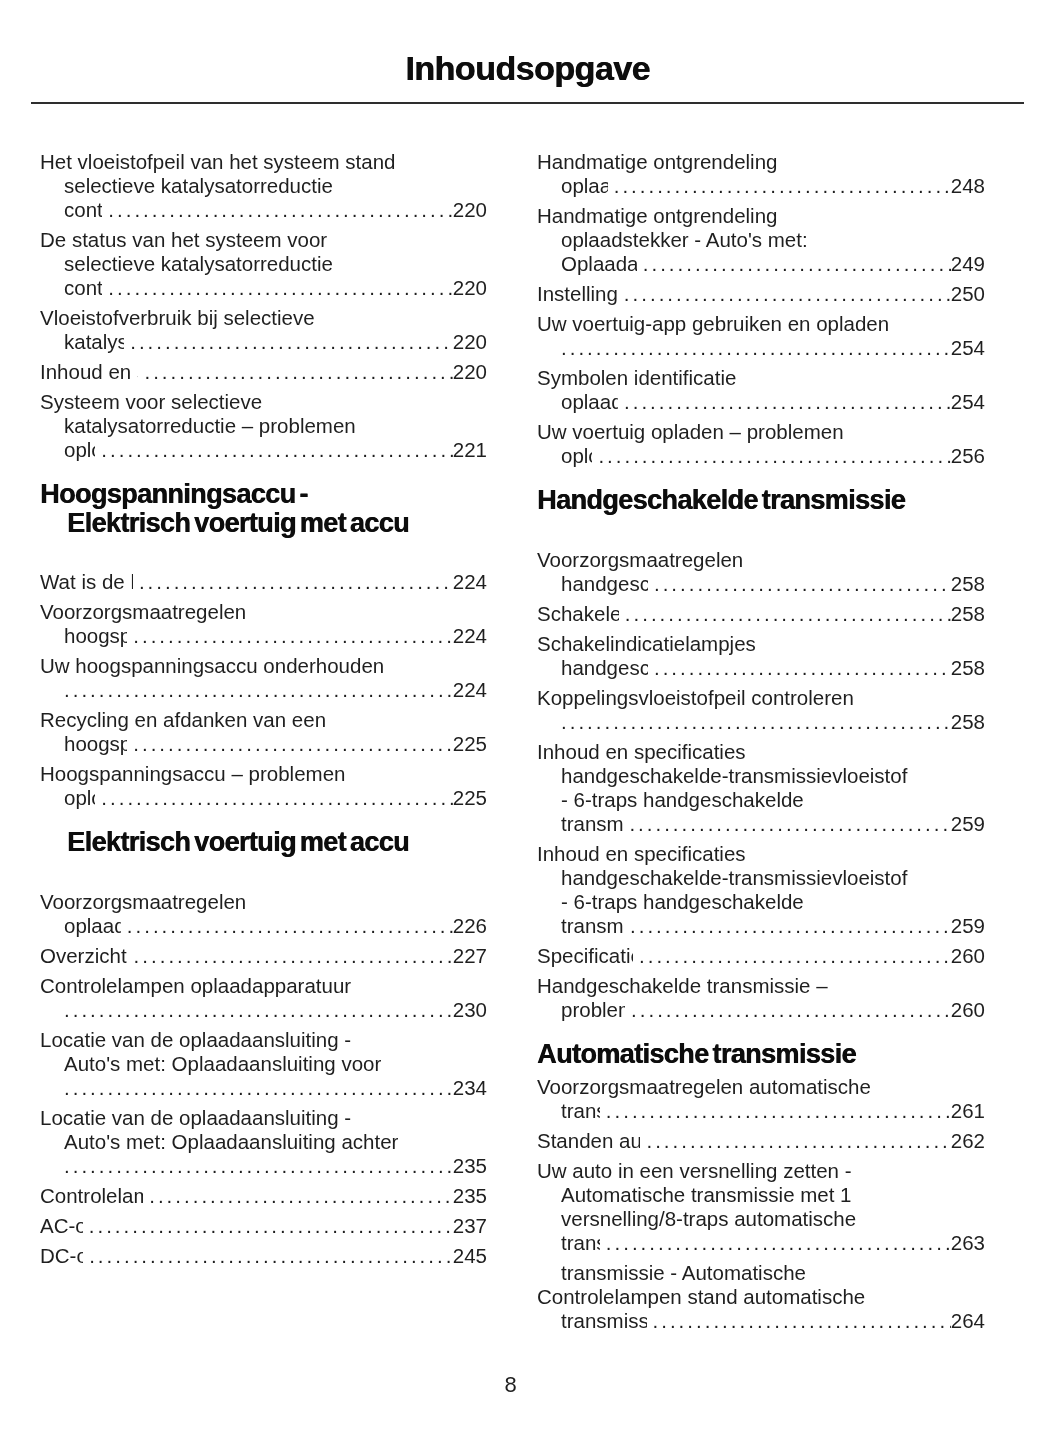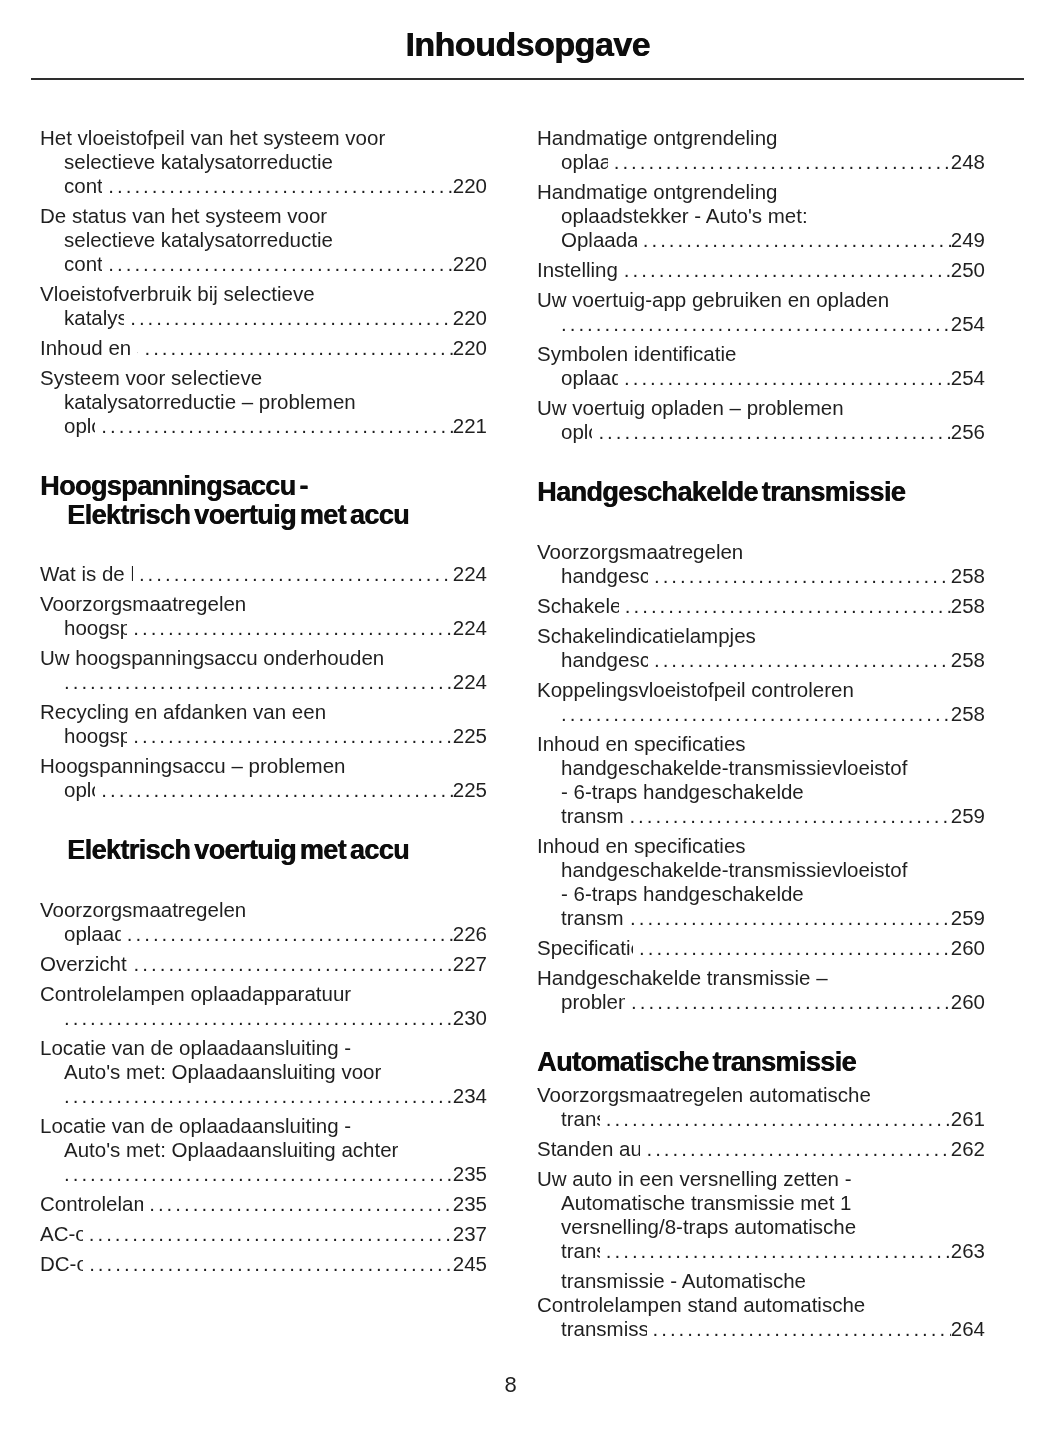--- a/index.html
+++ b/index.html
@@ -5,21 +5,21 @@
   html, body {
     margin: 0; padding: 0;
     background: #ffffff;
     width: 1055px; height: 1448px;
     position: relative;
     font-family: "Liberation Sans", sans-serif;
     color: #1f1f1f;
     -webkit-font-smoothing: antialiased;
     overflow: hidden;
   }
-  .page-header { padding-top: 25px; }
+  .page-header { padding-top: 25px; margin-top: 24px; }
   .page-title {
     margin: 0;
     text-align: center;
     font-size: 34px;
     font-weight: bold;
     color: #0d0d0d;
     letter-spacing: -0.5px;
     word-spacing: -2px;
     text-shadow: 0.6px 0 0 currentColor;
   }
@@ -59,21 +59,21 @@
   }
   .page-ref { flex: 0 0 auto; }
   .section-heading {
     font-size: 27px;
     line-height: 28.5px;
     font-weight: bold;
     color: #0d0d0d;
     letter-spacing: -0.6px;
     word-spacing: -3px;
     text-shadow: 0.6px 0 0 currentColor;
-    margin: 34px 0 33px 0;
+    margin: 18px 0 33px 0;
   }
   .section-heading.tight { margin-bottom: 7px; }
   .section-heading .hline.cont { padding-left: 27px; }
   .page-number {
     position: absolute;
     top: 1372px;
     left: 0;
     width: 1021px;
     text-align: center;
     font-size: 22px;
@@ -84,21 +84,21 @@
 <body>
 
 <header class="page-header">
   <h1 class="page-title">Inhoudsopgave</h1>
   <div class="title-divider"></div>
 </header>
 
 <main class="toc" id="toc">
     <div class="toc-column">
       <div class="entry">
-        <div class="line">Het vloeistofpeil van het systeem voor</div>
+        <div class="line">Het vloeistofpeil van het systeem stand</div>
         <div class="line cont">selectieve katalysatorreductie</div>
         <div class="line row cont">
           <span class="t">controleren</span>
           <span class="leader-dots"></span>
           <span class="page-ref">220</span>
         </div>
       </div>
       <div class="entry">
         <div class="line">De status van het systeem voor</div>
         <div class="line cont">selectieve katalysatorreductie</div>

